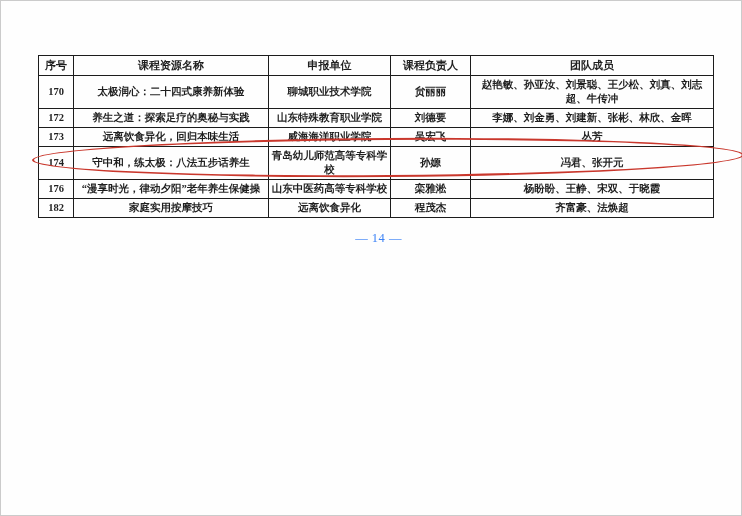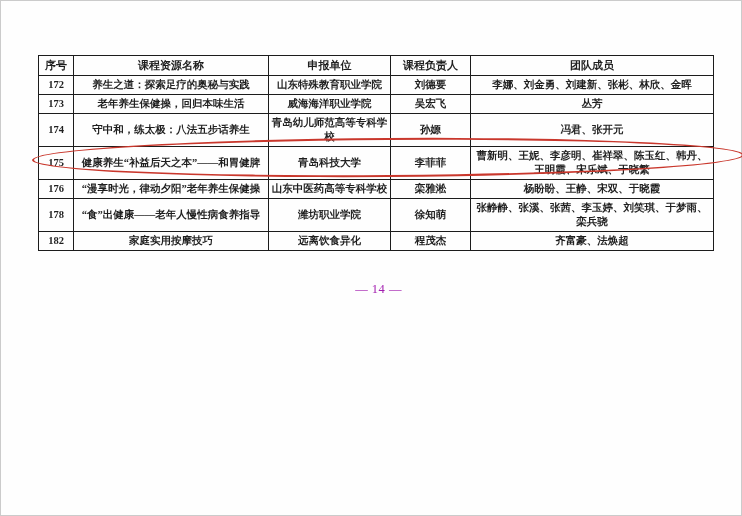--- a/index.html
+++ b/index.html
@@ -43,23 +43,23 @@
   .annotation-oval {
     position:absolute;
     border:2px solid #c9372c;
     border-radius:50%;
     pointer-events:none;
     transform:rotate(-0.4deg);
     z-index:5;
   }
   .footer {
     text-align:center;
-    margin-top:31px;
+    margin-top:13px;
     font-size:12.5px;
-    color:#a21caf;
+    color:#3b82f6;
     letter-spacing:0.5px;
     font-weight:normal;
   }
 </style>
 </head>
 <body>
 
 <div class="page">
   <table class="course-table">
     <colgroup>
@@ -73,60 +73,53 @@
       <tr>
         <th>序号</th>
         <th>课程资源名称</th>
         <th>申报单位</th>
         <th>课程负责人</th>
         <th>团队成员</th>
       </tr>
     </thead>
     <tbody id="table-body">
         <tr>
+    <td>170</td>
+    <td>太极润心：二十四式康养新体验</td>
+    <td>聊城职业技术学院</td>
+    <td>贠丽丽</td>
+    <td>赵艳敏、孙亚汝、刘景聪、王少松、刘真、刘志超、牛传冲</td>
+  </tr>
+        <tr>
     <td>172</td>
     <td>养生之道：探索足疗的奥秘与实践</td>
     <td>山东特殊教育职业学院</td>
     <td>刘德要</td>
     <td>李娜、刘金勇、刘建新、张彬、林欣、金晖</td>
   </tr>
         <tr>
     <td>173</td>
-    <td>老年养生保健操，回归本味生活</td>
+    <td>远离饮食异化，回归本味生活</td>
     <td>威海海洋职业学院</td>
     <td>吴宏飞</td>
     <td>丛芳</td>
   </tr>
         <tr>
     <td>174</td>
     <td>守中和，练太极：八法五步话养生</td>
     <td>青岛幼儿师范高等专科学校</td>
     <td>孙嫄</td>
     <td>冯君、张开元</td>
   </tr>
         <tr>
-    <td>175</td>
-    <td>健康养生“补益后天之本”——和胃健脾</td>
-    <td>青岛科技大学</td>
-    <td>李菲菲</td>
-    <td>曹新明、王妮、李彦明、崔祥翠、陈玉红、韩丹、王明霞、宋乐斌、于晓繁</td>
-  </tr>
-        <tr>
     <td>176</td>
     <td>“漫享时光，律动夕阳”老年养生保健操</td>
     <td>山东中医药高等专科学校</td>
     <td>栾雅淞</td>
     <td>杨盼盼、王静、宋双、于晓霞</td>
-  </tr>
-        <tr>
-    <td>178</td>
-    <td>“食”出健康——老年人慢性病食养指导</td>
-    <td>潍坊职业学院</td>
-    <td>徐知萌</td>
-    <td>张静静、张溪、张茜、李玉婷、刘笑琪、于梦雨、栾兵骁</td>
   </tr>
         <tr>
     <td>182</td>
     <td>家庭实用按摩技巧</td>
     <td>远离饮食异化</td>
     <td>程茂杰</td>
     <td>齐富豪、法焕超</td>
   </tr>
       </tbody>
   </table>

